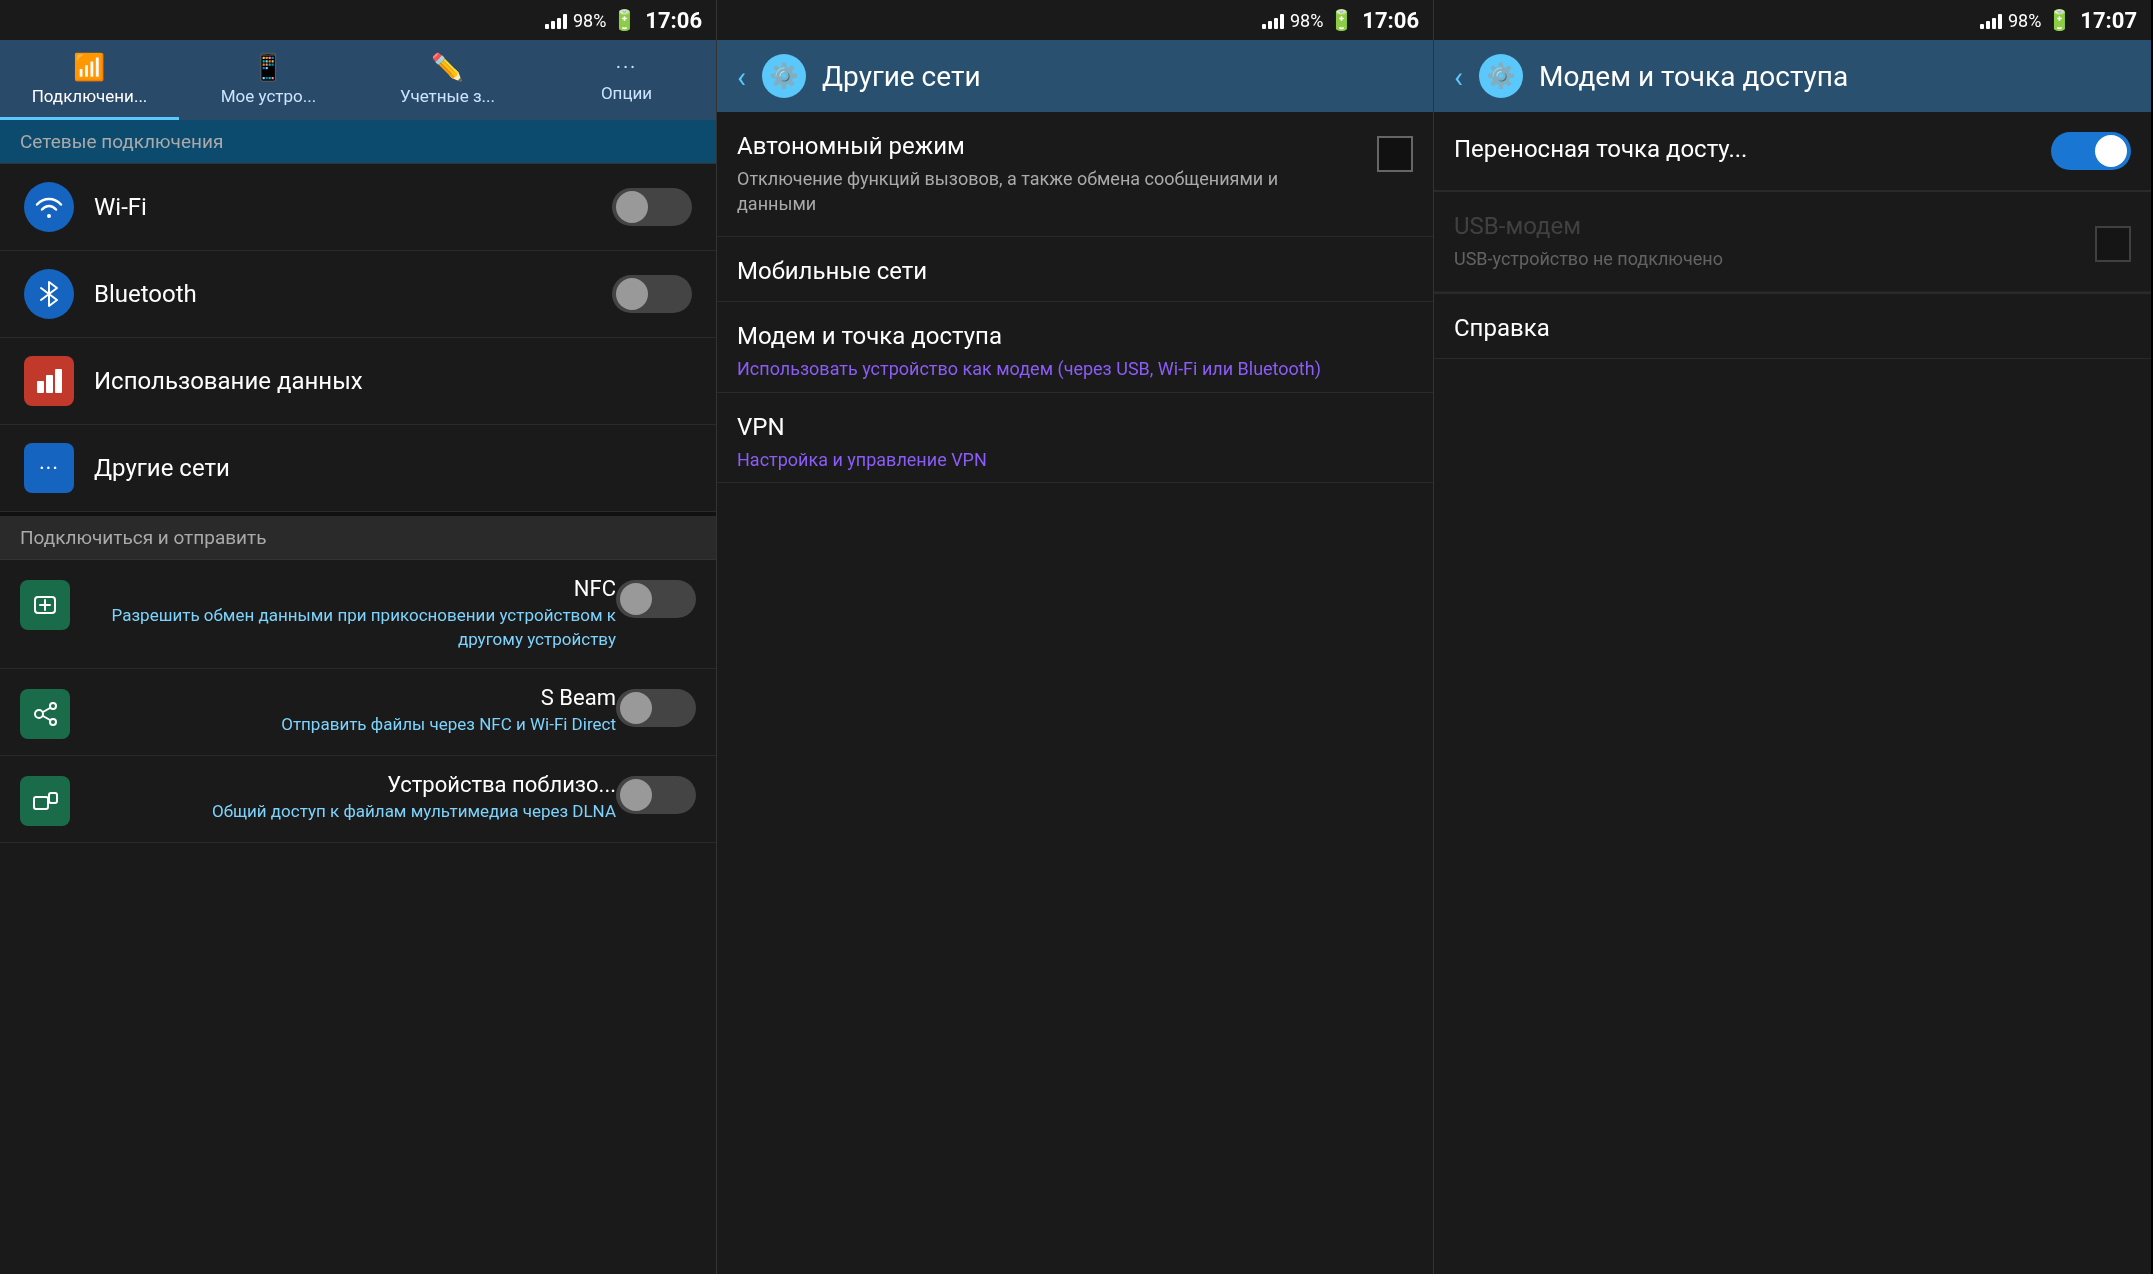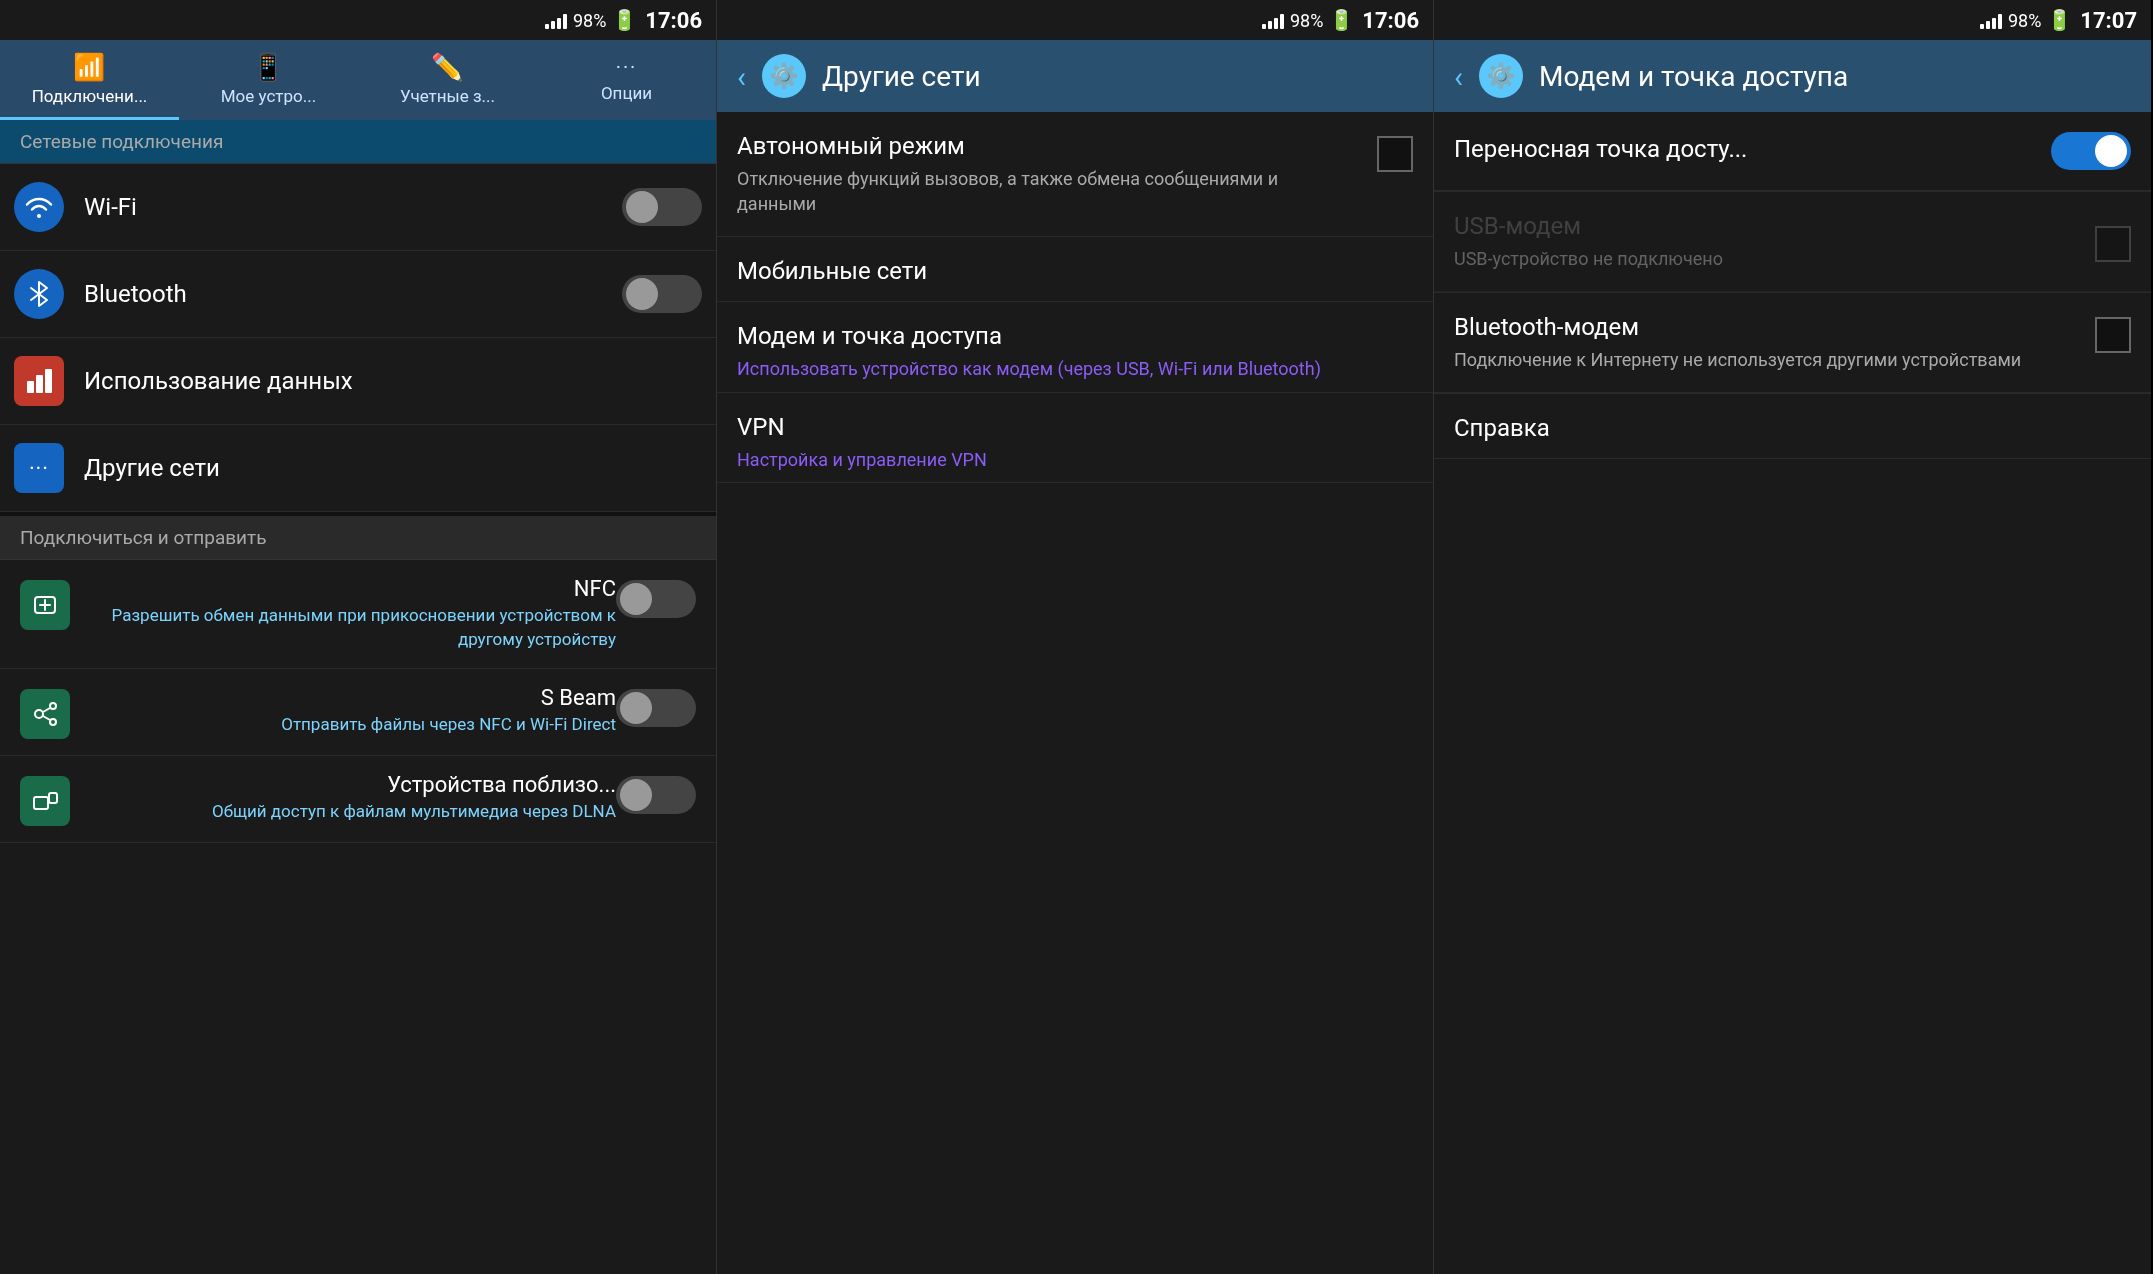--- a/index.html
+++ b/index.html
@@ -80,21 +80,21 @@
       padding: 10px 20px;
       color: #aaa;
       font-size: 19px;
       border-bottom: 1px solid #333;
     }
 
     
     .settings-item {
       display: flex;
       align-items: center;
-      padding: 18px 14px;
+      padding: 18px 24px;
       border-bottom: 1px solid #2a2a2a;
       cursor: pointer;
     }
     .settings-item-icon {
       width: 50px;
       height: 50px;
       display: flex;
       align-items: center;
       justify-content: center;
       margin-right: 20px;
@@ -555,27 +555,20 @@
   <div class="checkbox-item right-panel-item disabled" style="opacity:0.5;">
     <div class="checkbox-item-text">
       <div class="checkbox-item-title" style="color:#666;font-size:24px;">USB-модем</div>
       <div class="checkbox-item-subtitle">USB-устройство не подключено</div>
     </div>
     <div class="checkbox-box"></div>
   </div>
 
   <div class="divider"></div>
 
-  <div class="checkbox-item">
-    <div class="checkbox-item-text">
-      <div class="checkbox-item-title">Bluetooth-модем</div>
-      <div class="checkbox-item-subtitle">Подключение к Интернету не используется другими устройствами</div>
-    </div>
-    <div class="checkbox-box"></div>
-  </div>
 
   <div class="divider"></div>
 
   <div class="menu-item">
     <div class="menu-item-title">Справка</div>
   </div>
 
 </div>
 
 </body></html>

